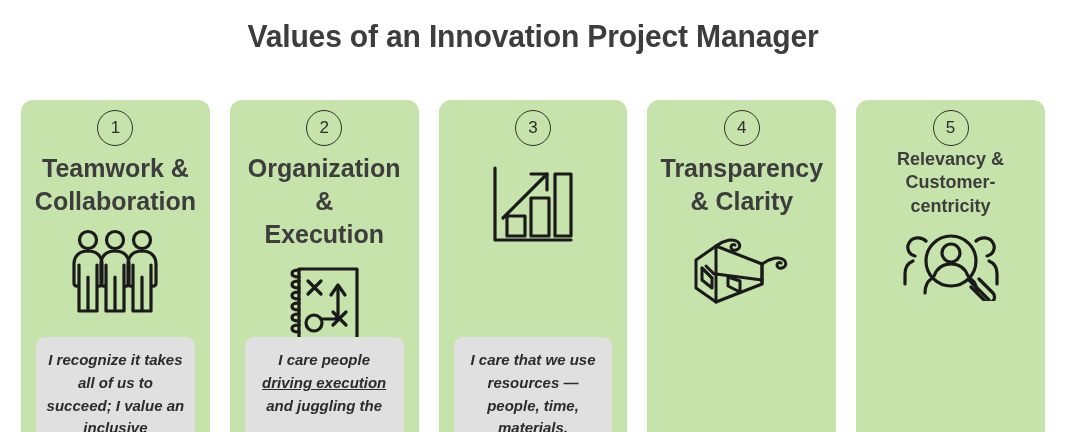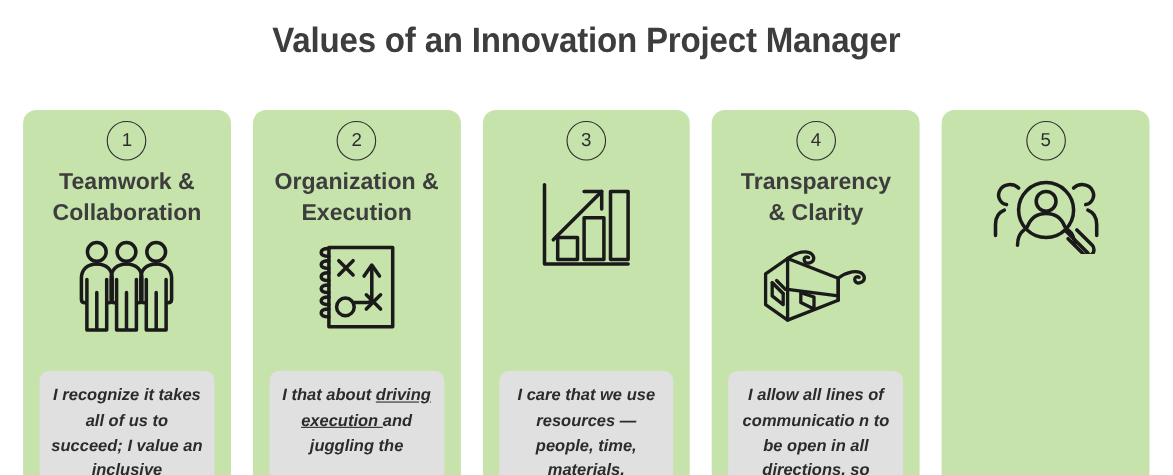--- a/index.html
+++ b/index.html
@@ -48,21 +48,21 @@
     border: 1.6px solid #2e2e2e;
     border-radius: 50%;
     display: flex; align-items: center; justify-content: center;
     font-size: 17px;
     color: #2e2e2e;
     background: transparent;
     margin-bottom: 6px;
   }
 
   .card-heading {
-    font-size: 21px;
+    font-size: 25px;
     font-weight: bold;
     color: #3d3d3d;
     text-align: center;
     line-height: 1.32;
     padding: 0 6px;
     white-space: pre-line;
   }
 
   .icon-wrap {
     flex: 0 0 auto;
@@ -145,21 +145,21 @@
           <path d="M18 58c-5 0-7-1.5-7-3.5S13 51 18 51"></path>
           <path d="M18 69c-5 0-7-1.5-7-3.5S13 62 18 62"></path>
           <path d="M27 18l13 13M40 18L27 31"></path>
           <circle cx="33" cy="60" r="8"></circle>
           <path d="M52 49l13 13M65 49L52 62"></path>
           <path d="M41 56h12c3 0 4-1.5 4-4V24"></path>
           <path d="M50 32l7-10 7 10"></path>
         </svg>
       </div>
       <div class="quote-box">
-        <div class="quote-text"><span>I that about </span><u>driving execution </u><span>and juggling the</span></div>
+        <div class="quote-text"><span>I care people </span><u>driving execution </u><span>and juggling the</span></div>
       </div>
     </div>
 
     <div class="card c3">
       <div class="num-badge">3</div>
       <div class="icon-wrap">
         <svg width="88" height="84" viewBox="0 0 88 84" fill="none" stroke="#1a1a1a" stroke-width="3.2" stroke-linecap="round" stroke-linejoin="round">
           <path d="M6 4v72h76"></path>
           <rect x="18" y="52" width="18" height="20"></rect>
           <rect x="42" y="34" width="18" height="38"></rect>
@@ -183,27 +183,27 @@
           <path d="M30 14v56"></path>
           <path d="M76 32v20"></path>
           <path d="M30 42l46 6"></path>
           <path d="M16 36l10 10 0 10-10-8z"></path>
           <path d="M16 36l10 10M20 34l8 8"></path>
           <path d="M42 45l12 4v11l-12-6z"></path>
           <path d="M30 14c8-6 18-8 22-4 3 3 2 7-2 8-3 1-5-1-5-3 0-2 2-3 4-2"></path>
           <path d="M76 32c8-6 18-8 22-4 3 3 2 7-2 8-3 1-5-1-5-3 0-2 2-3 4-2"></path>
         </svg>
       </div>
-      <div class="quote-box">
-        <div class="quote-text"><span>I allow all lines of communicatio n to be open in all directions, so</span></div>
-      </div>
     </div>
 
     <div class="card c5">
       <div class="num-badge">5</div>
+      <div class="card-heading">Relevancy &amp;
+Customer-
+centricity</div>
       <div class="icon-wrap">
         <svg width="102" height="78" viewBox="0 0 102 78" fill="none" stroke="#1a1a1a" stroke-width="3.2" stroke-linecap="round" stroke-linejoin="round">
           <path d="M26 18c-5-5-14-4-17 2-3 5 0 12 6 13"></path>
           <path d="M13 38c-5 2-8 7-8 13v10"></path>
           <path d="M76 18c5-5 14-4 17 2 3 5 0 12-6 13"></path>
           <path d="M89 38c5 2 8 7 8 13v10"></path>
           <path d="M31 56c-4 3-6 8-6 14"></path>
           <path d="M71 56c4 3 6 8 6 14"></path>
           <circle cx="51" cy="38" r="25"></circle>
           <circle cx="51" cy="30" r="9"></circle>

